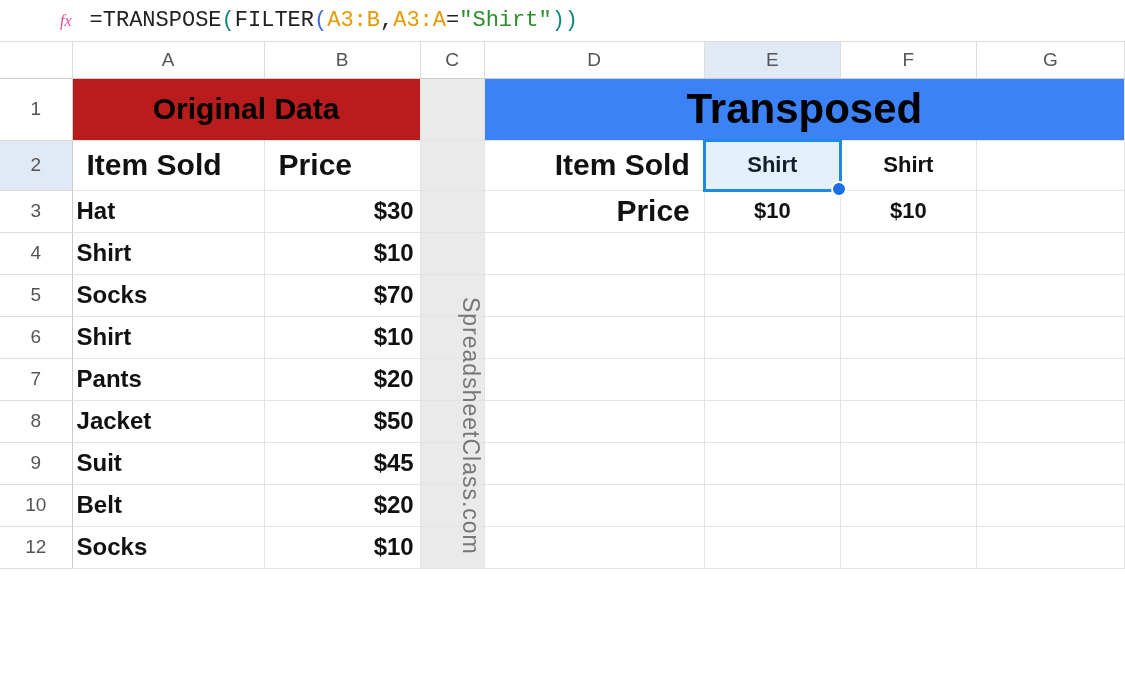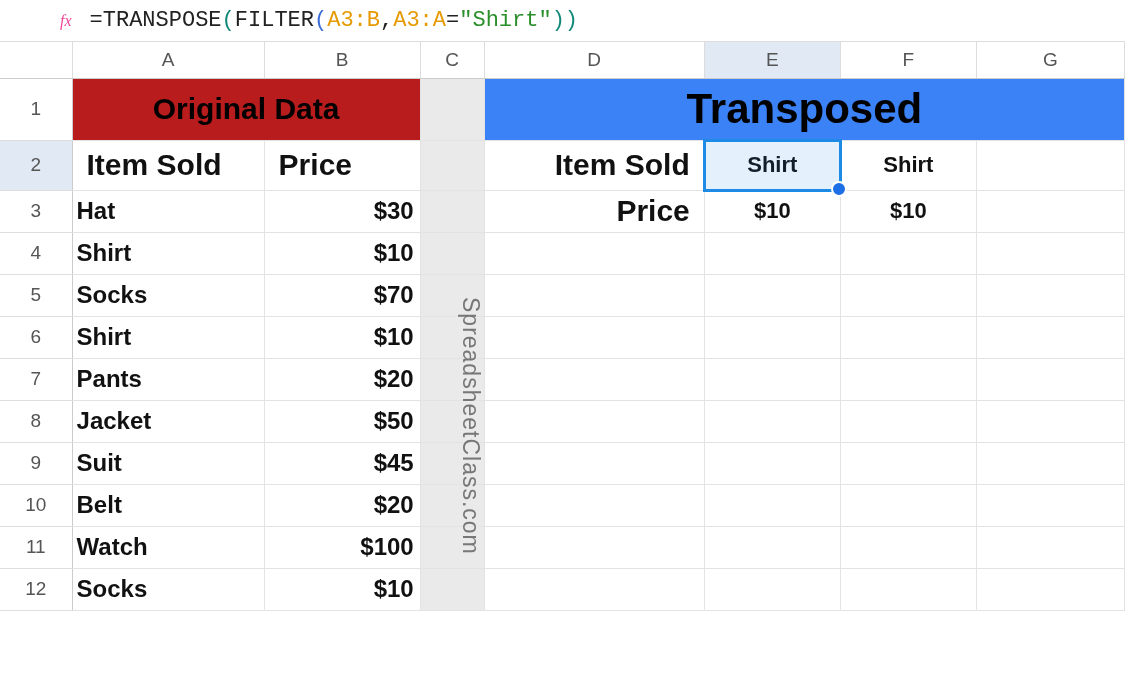--- a/index.html
+++ b/index.html
@@ -321,30 +321,20 @@
       <th class="row-header">10</th>
       <td class="data-left">Belt</td>
       <td class="data-right">$20</td>
       <td class="col-c"></td>
       <td></td>
       <td></td>
       <td></td>
       <td></td>
     </tr>
 
-    <tr>
-      <th class="row-header">11</th>
-      <td class="data-left">Watch</td>
-      <td class="data-right">$100</td>
-      <td class="col-c"></td>
-      <td></td>
-      <td></td>
-      <td></td>
-      <td></td>
-    </tr>
 
     <tr>
       <th class="row-header" style="height:38px">12</th>
       <td class="data-left">Socks</td>
       <td class="data-right">$10</td>
       <td class="col-c"></td>
       <td></td>
       <td></td>
       <td></td>
       <td></td>

